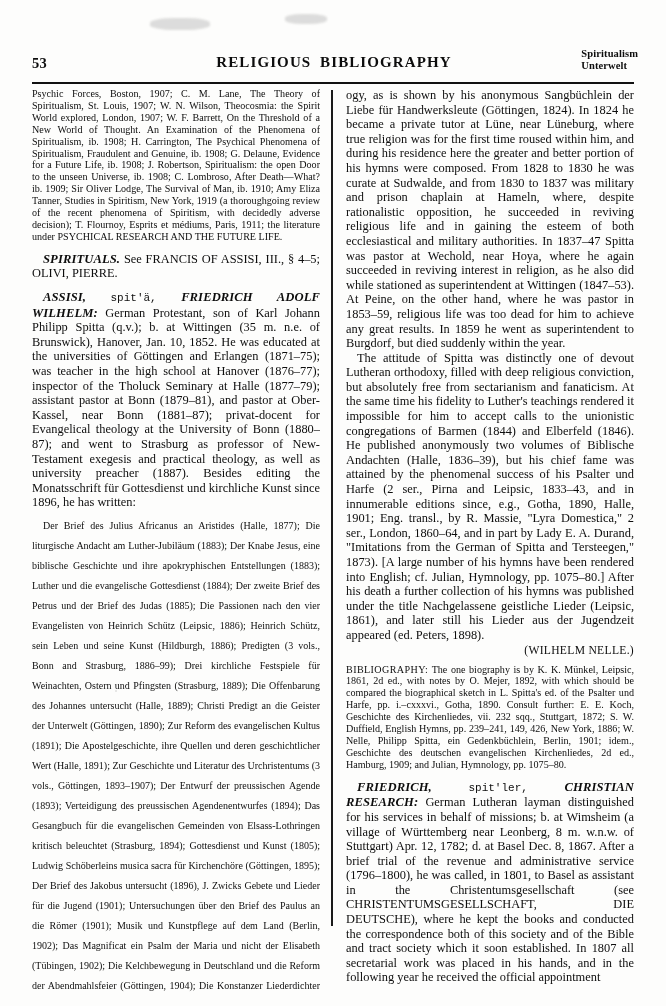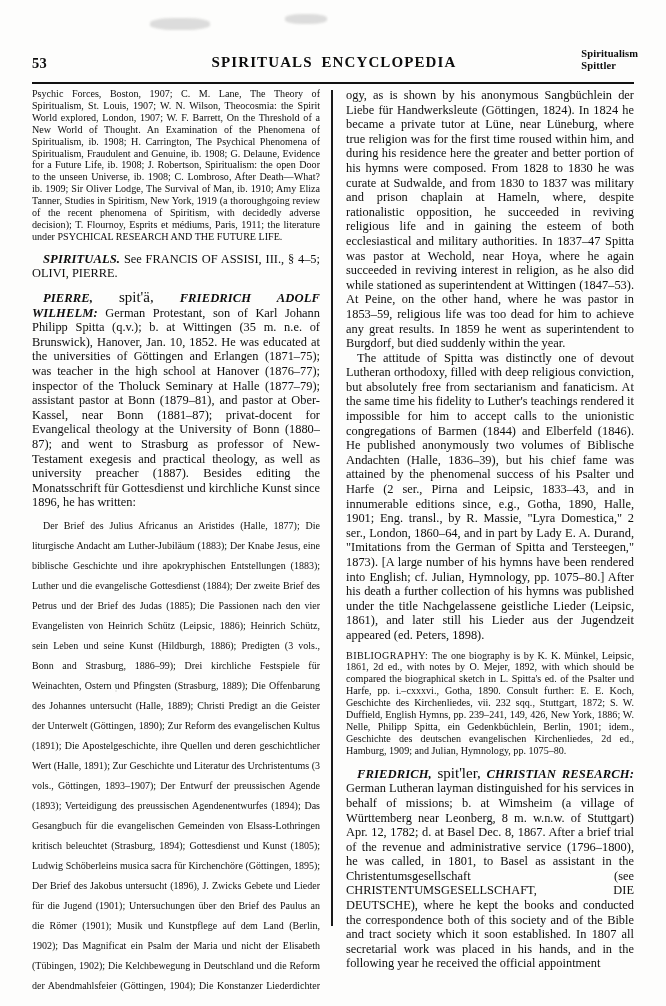--- a/index.html
+++ b/index.html
@@ -130,21 +130,22 @@
 
   .hw {             
     font-weight: bold;
     font-size: 12.6px;
     letter-spacing: 0.1px;
     font-style: italic;
   }
   .pron {
     font-weight: normal;
     font-style: normal;
-    font-size: 15px;
+    font-size: 11px;
+    font-family: Liberation Mono, monospace;
   }
   .signature {
     display: block;
     text-align: right;
     font-variant: small-caps;
     font-size: 11.6px;
     margin-top: 1px;
     letter-spacing: 0.3px;
   }
   .biblio-label {
@@ -167,45 +168,45 @@
     filter: blur(1px);
   }
 </style>
 </head>
 <body>
 
 <div class="page">
 
   <div class="runhead">
     <div class="folio">53</div>
-    <div class="center-title">SPIRITUALS ENCYCLOPEDIA</div>
+    <div class="center-title">RELIGIOUS BIBLIOGRAPHY</div>
     <div class="rightblock">
       <div>Spiritualism</div>
-      <div>Spittler</div>
+      <div>Unterwelt</div>
     </div>
   </div>
   <div class="rule"></div>
 
   <div class="columns">
     <div class="divider"></div>
 
     <div class="col col-left">
 
       <p class="biblio">Psychic Forces, Boston, 1907; C. M. Lane, The Theory of Spiritualism, St. Louis, 1907; W. N. Wilson, Theocosmia: the Spirit World explored, London, 1907; W. F. Barrett, On the Threshold of a New World of Thought. An Examination of the Phenomena of Spiritualism, ib. 1908; H. Carrington, The Psychical Phenomena of Spiritualism, Fraudulent and Genuine, ib. 1908; G. Delaune, Evidence for a Future Life, ib. 1908; J. Robertson, Spiritualism: the open Door to the unseen Universe, ib. 1908; C. Lombroso, After Death—What? ib. 1909; Sir Oliver Lodge, The Survival of Man, ib. 1910; Amy Eliza Tanner, Studies in Spiritism, New York, 1919 (a thoroughgoing review of the recent phenomena of Spiritism, with decidedly adverse decision); T. Flournoy, Esprits et médiums, Paris, 1911; the literature under PSYCHICAL RESEARCH AND THE FUTURE LIFE.</p>
 
       <div class="entry">
         <p class="body-text indent">
           <span class="hw">SPIRITUALS.</span>
           <span>See FRANCIS OF ASSISI, III., § 4–5; OLIVI, PIERRE.</span>
         </p>
       </div>
 
       <div class="entry">
         <p class="body-text indent">
-          <span class="hw">PIERRE,</span>
+          <span class="hw">ASSISI,</span>
           <span class="pron">spit'ä,</span>
           <span class="hw">FRIEDRICH ADOLF WILHELM:</span>
           <span>German Protestant, son of Karl Johann Philipp Spitta (q.v.); b. at Wittingen (35 m. n.e. of Brunswick), Hanover, Jan. 10, 1852. He was educated at the universities of Göttingen and Erlangen (1871–75); was teacher in the high school at Hanover (1876–77); inspector of the Tholuck Seminary at Halle (1877–79); assistant pastor at Bonn (1879–81), and pastor at Ober-Kassel, near Bonn (1881–87); privat-docent for Evangelical theology at the University of Bonn (1880–87); and went to Strasburg as professor of New-Testament exegesis and practical theology, as well as university preacher (1887). Besides editing the Monatsschrift für Gottesdienst und kirchliche Kunst since 1896, he has written:</span>
         </p>
         <p class="small-text works-block">Der Brief des Julius Africanus an Aristides (Halle, 1877); Die liturgische Andacht am Luther-Jubiläum (1883); Der Knabe Jesus, eine biblische Geschichte und ihre apokryphischen Entstellungen (1883); Luther und die evangelische Gottesdienst (1884); Der zweite Brief des Petrus und der Brief des Judas (1885); Die Passionen nach den vier Evangelisten von Heinrich Schütz (Leipsic, 1886); Heinrich Schütz, sein Leben und seine Kunst (Hildburgh, 1886); Predigten (3 vols., Bonn and Strasburg, 1886–99); Drei kirchliche Festspiele für Weinachten, Ostern und Pfingsten (Strasburg, 1889); Die Offenbarung des Johannes untersucht (Halle, 1889); Christi Predigt an die Geister der Unterwelt (Göttingen, 1890); Zur Reform des evangelischen Kultus (1891); Die Apostelgeschichte, ihre Quellen und deren geschichtlicher Wert (Halle, 1891); Zur Geschichte und Literatur des Urchristentums (3 vols., Göttingen, 1893–1907); Der Entwurf der preussischen Agende (1893); Verteidigung des preussischen Agendenentwurfes (1894); Das Gesangbuch für die evangelischen Gemeinden von Elsass-Lothringen kritisch beleuchtet (Strasburg, 1894); Gottesdienst und Kunst (1805); Ludwig Schöberleins musica sacra für Kirchenchöre (Göttingen, 1895); Der Brief des Jakobus untersucht (1896), J. Zwicks Gebete und Lieder für die Jugend (1901); Untersuchungen über den Brief des Paulus an die Römer (1901); Musik und Kunstpflege auf dem Land (Berlin, 1902); Das Magnificat ein Psalm der Maria und nicht der Elisabeth (Tübingen, 1902); Die Kelchbewegung in Deutschland und die Reform der Abendmahlsfeier (Göttingen, 1904); Die Konstanzer Liederdichter (Hamburg, 1904); "Ein fester Burg ist unser Gott," die Lieder Luthers in ihrer Bedeutung für das evangelische Kirchenlied (Göttingen, 1905); Streitfragen der Geschichte Jesu (1907); Das Testament Hiobs und das Neue Testament (1907); Jesus und die Heidenmission (Giessen, 1909); Das Johannes-Evangelium als Quelle der Geschichte Jesu (Göttingen, 1910); and Beiträge zur Frage nach der geistlichen Dichtung des Herzogs Albrecht von Preussen (Königsberg, 1910).</p>
       </div>
 
       <div class="entry">
         <p class="body-text indent">
           <span class="hw">FRANCIS, KARL JOHANN PHILLIPP:</span>
@@ -214,20 +215,21 @@
       </div>
     </div>
 
     <div class="col col-right">
 
       <p class="body-text">ogy, as is shown by his anonymous Sangbüchlein der Liebe für Handwerksleute (Göttingen, 1824). In 1824 he became a private tutor at Lüne, near Lüneburg, where true religion was for the first time roused within him, and during his residence here the greater and better portion of his hymns were composed. From 1828 to 1830 he was curate at Sudwalde, and from 1830 to 1837 was military and prison chaplain at Hameln, where, despite rationalistic opposition, he succeeded in reviving religious life and in gaining the esteem of both ecclesiastical and military authorities. In 1837–47 Spitta was pastor at Wechold, near Hoya, where he again succeeded in reviving interest in religion, as he also did while stationed as superintendent at Wittingen (1847–53). At Peine, on the other hand, where he was pastor in 1853–59, religious life was too dead for him to achieve any great results. In 1859 he went as superintendent to Burgdorf, but died suddenly within the year.</p>
 
       <p class="body-text indent">
         <span>The attitude of Spitta was distinctly one of devout Lutheran orthodoxy, filled with deep religious conviction, but absolutely free from sectarianism and fanaticism. At the same time his fidelity to Luther's teachings rendered it impossible for him to accept calls to the unionistic congregations of Barmen (1844) and Elberfeld (1846). He published anonymously two volumes of Biblische Andachten (Halle, 1836–39), but his chief fame was attained by the phenomenal success of his Psalter und Harfe (2 ser., Pirna and Leipsic, 1833–43, and in innumerable editions since, e.g., Gotha, 1890, Halle, 1901; Eng. transl., by R. Massie, "Lyra Domestica," 2 ser., London, 1860–64, and in part by Lady E. A. Durand, "Imitations from the German of Spitta and Tersteegen," 1873). [A large number of his hymns have been rendered into English; cf. Julian, Hymnology, pp. 1075–80.] After his death a further collection of his hymns was published under the title Nachgelassene geistliche Lieder (Leipsic, 1861), and later still his Lieder aus der Jugendzeit appeared (ed. Peters, 1898).</span>
       </p>
+      <span class="signature">(WILHELM NELLE.)</span>
 
       <p class="biblio biblio-block">
         <span class="biblio-label">BIBLIOGRAPHY:</span>
         <span>The one biography is by K. K. Münkel, Leipsic, 1861, 2d ed., with notes by O. Mejer, 1892, with which should be compared the biographical sketch in L. Spitta's ed. of the Psalter und Harfe, pp. i.–cxxxvi., Gotha, 1890. Consult further: E. E. Koch, Geschichte des Kirchenliedes, vii. 232 sqq., Stuttgart, 1872; S. W. Duffield, English Hymns, pp. 239–241, 149, 426, New York, 1886; W. Nelle, Philipp Spitta, ein Gedenkbüchlein, Berlin, 1901; idem., Geschichte des deutschen evangelischen Kirchenliedes, 2d ed., Hamburg, 1909; and Julian, Hymnology, pp. 1075–80.</span>
       </p>
 
       <div class="entry">
         <p class="body-text indent">
           <span class="hw">FRIEDRICH,</span>
           <span class="pron">spit'ler,</span>

